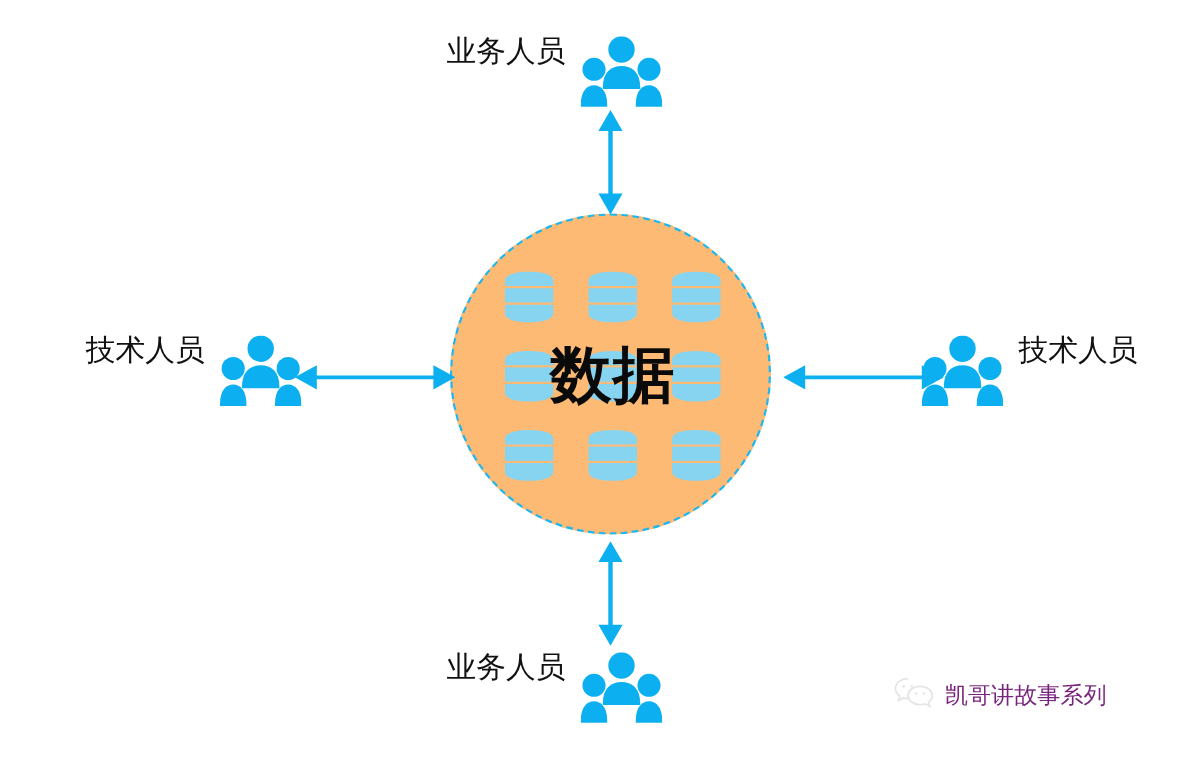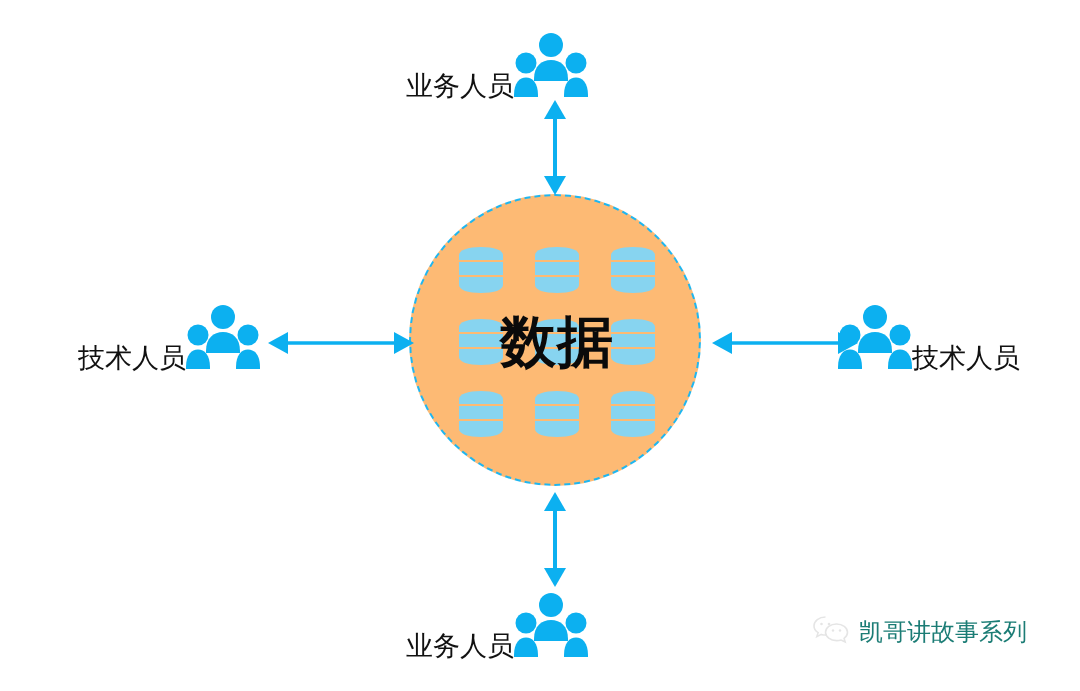--- a/index.html
+++ b/index.html
@@ -68,22 +68,22 @@
     color: #0a0a0a;
     letter-spacing: 1px;
     line-height: 1;
     user-select: none;
   }
 
   
   .node {
     position: absolute;
     display: flex;
-    align-items: flex-end;
-    gap: 0;
+    align-items: flex-start;
+    gap: 14px;
   }
   .node-label {
     font-size: 27px;
     color: #111111;
     white-space: nowrap;
     line-height: 1;
   }
   .people-icon { display: block; }
 
   .node-top    { left: 406px;  top: 33px; }
@@ -103,22 +103,22 @@
     position: absolute;
     left: 812px;
     top: 614px;
     display: flex;
     align-items: center;
     gap: 9px;
     opacity: 0.95;
     user-select: none;
   }
   .watermark-text {
-    font-size: 24px;
-    color: #0f766e;
+    font-size: 21px;
+    color: #701a75;
     text-shadow: 0 1px 0 #ffffff, 1px 0 0 #fcfcfc;
     white-space: nowrap;
     line-height: 1;
   }
 </style>
 </head>
 <body>
 
 <div id="stage">
 

